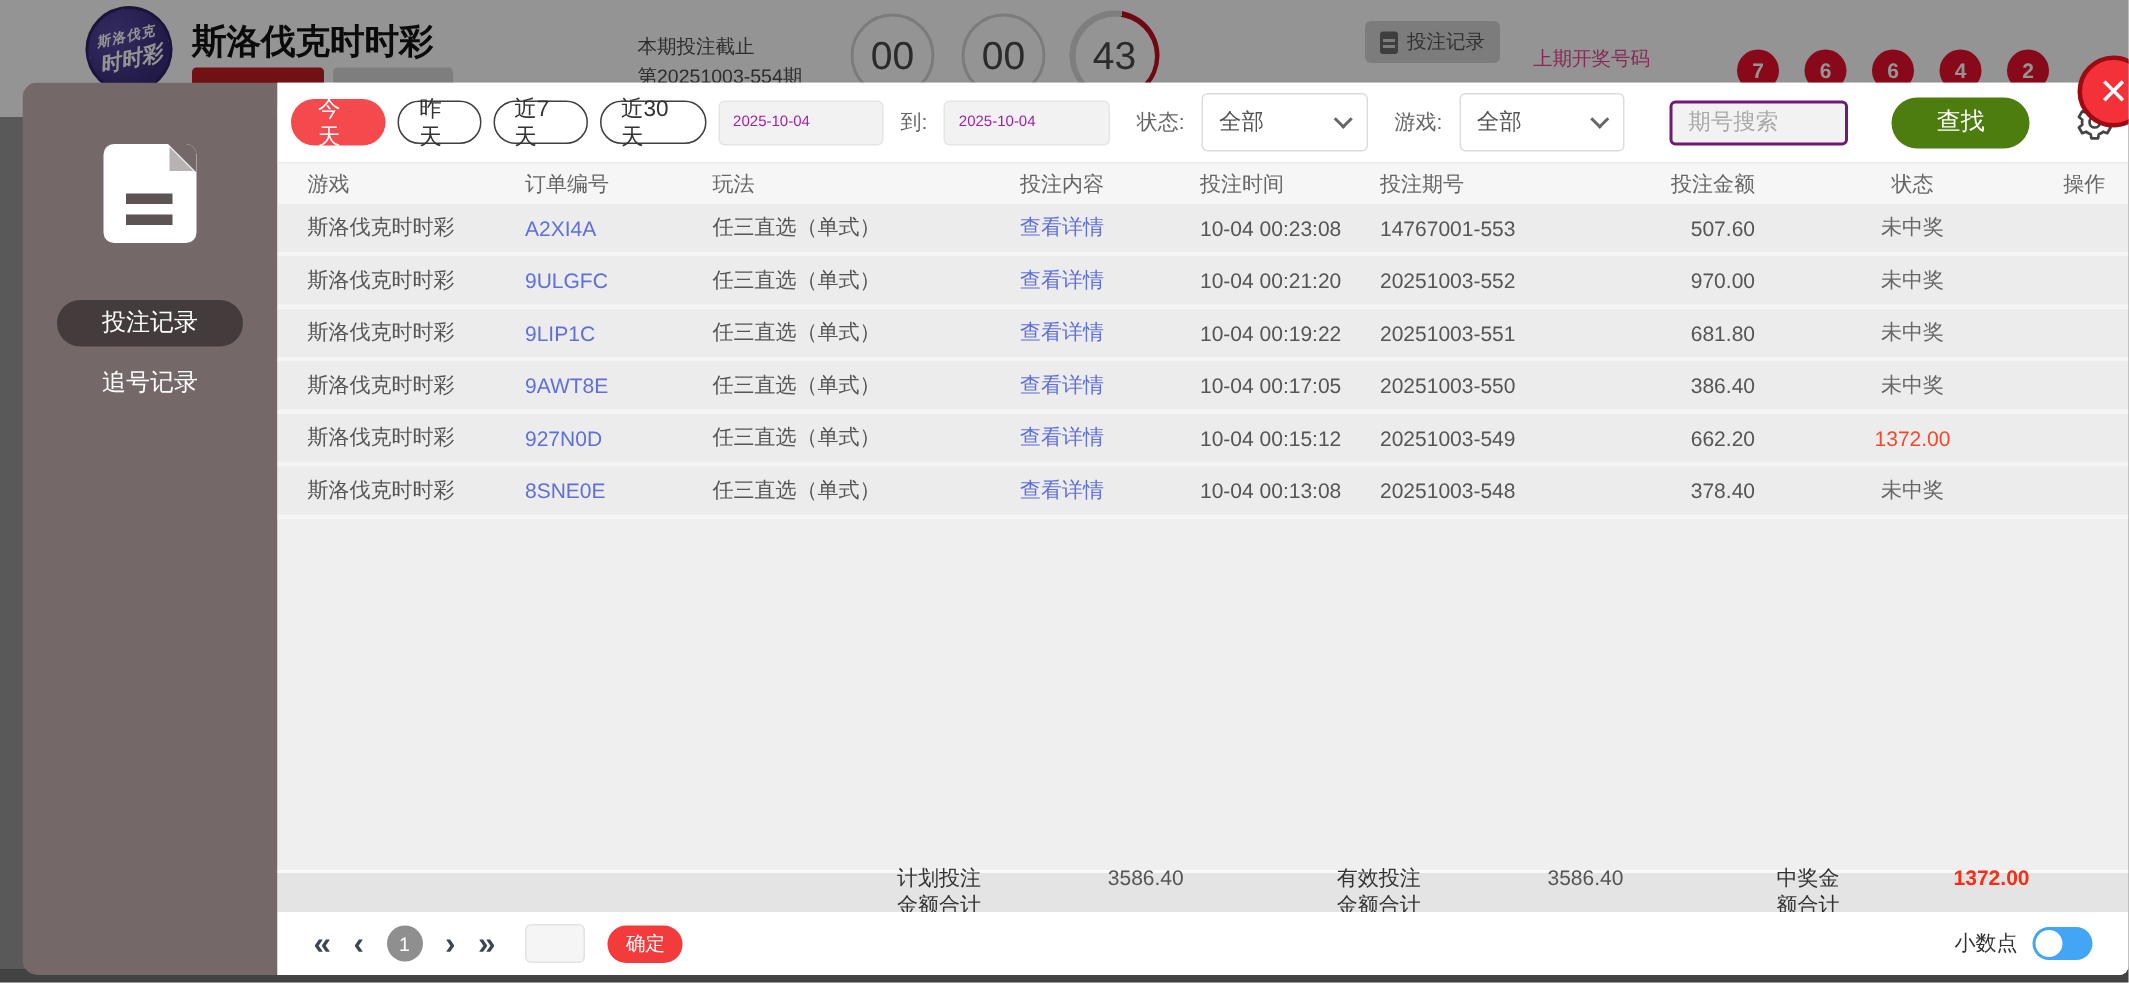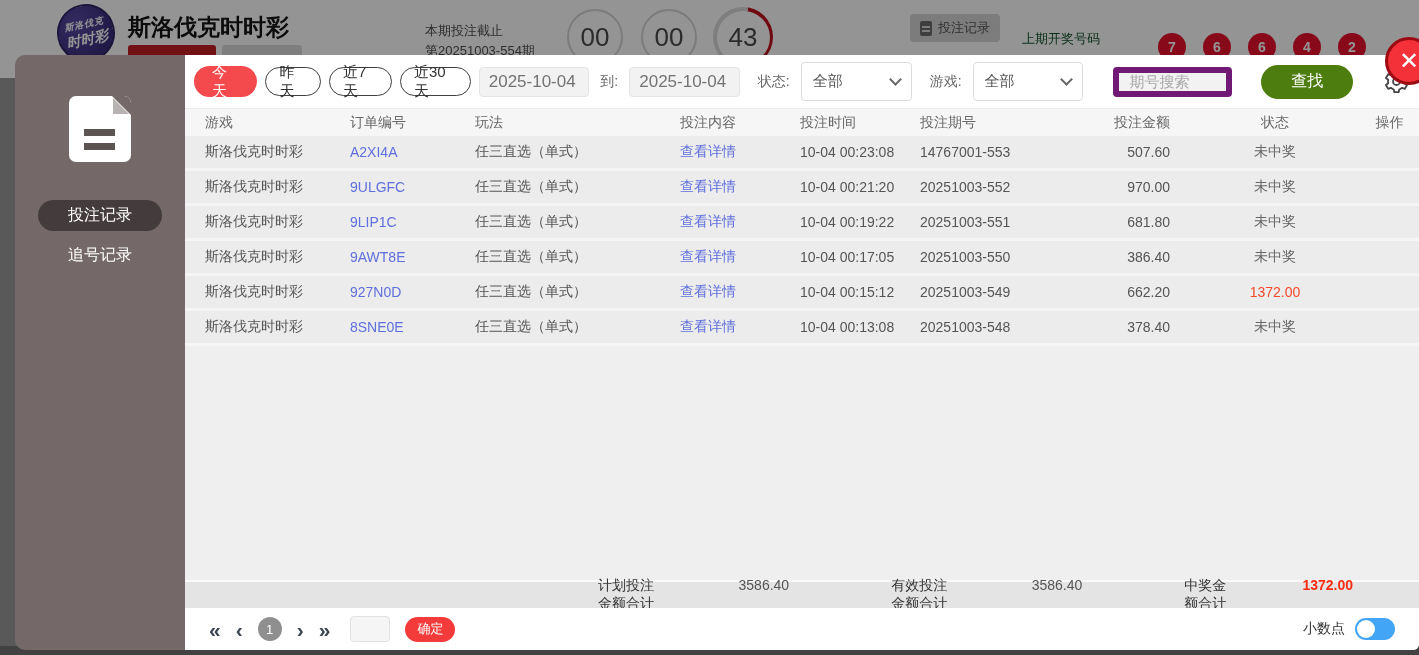--- a/index.html
+++ b/index.html
@@ -26,21 +26,21 @@
   .cd-sec-wrap { position:absolute; top:7px; width:60px; height:60px; border-radius:50%;
                  background:conic-gradient(from 10deg, #c20f1e 0deg 150deg, #d9d9d9 150deg 360deg);
                  display:flex; align-items:center; justify-content:center; }
   .cd-sec-inner { width:53px; height:53px; border-radius:50%; background:#fff;
                   display:flex; align-items:center; justify-content:center; font-size:26px; color:#4a4a4a; }
   .bet-record-btn { position:absolute; left:910px; top:14px; height:28px; padding:0 10px; background:#d6d6d6;
                     border-radius:4px; display:flex; align-items:center; gap:6px; font-size:13px; color:#555; }
   .mini-doc { width:12px; height:15px; background:#6b6b6b; border-radius:2px; position:relative; }
   .mini-doc::after { content:""; position:absolute; left:2px; top:5px; width:8px; height:2px;
                      background:#d6d6d6; box-shadow:0 4px 0 #d6d6d6; }
-  .last-draw-label { position:absolute; left:1022px; top:30px; font-size:13px; color:#14532d; }
+  .last-draw-label { position:absolute; left:1022px; top:30px; font-size:13px; color:#ec4899; }
   .balls { position:absolute; left:1158px; top:33px; display:flex; gap:17px; }
   .ball { width:28px; height:28px; border-radius:50%; background:#e8112d; color:#fff;
           display:flex; align-items:center; justify-content:center; font-size:14px; font-weight:bold; }
   .bg-footer { position:absolute; left:0; bottom:0; width:100%; height:9px; background:#727272; }
 
   
   .overlay { position:absolute; inset:0; background:rgba(0,0,0,0.42); z-index:5; }
 
   
   .modal { position:absolute; left:15px; top:55px; width:1404px; height:595px; z-index:10;
@@ -60,27 +60,27 @@
   .side-item.plain { margin-top:14px; }
 
   .content { flex:1; background:#fff; display:flex; flex-direction:column; min-width:0; }
 
   
   .filter-bar { height:53px; flex:none; display:flex; align-items:center; padding:0 9px; gap:8px; background:#fff; }
   .pill { height:29px; padding:0 13px; border:1px solid #3f3f3f; border-radius:16px; background:#fff;
           display:flex; align-items:center; font-size:15px; color:#333; cursor:pointer; }
   .pill.active { height:31px; padding:0 18px; border:none; background:#f4494d; color:#fff; }
   .date-input { width:119px; height:30px; background:#f2f2f2; border:1px solid #e4e4e4; border-radius:4px;
-                display:flex; align-items:center; padding:0 9px; font-size:17px; color:#737373; }
+                display:flex; align-items:center; padding:0 9px; font-size:10px; color:#a21caf; }
   .flabel { font-size:14px; color:#666; margin:0 3px; white-space:nowrap; }
   .select { width:119px; height:39px; border:1px solid #dcdcdc; border-radius:4px; background:#fff;
             display:flex; align-items:center; justify-content:space-between; padding:0 11px; font-size:15px; color:#555; }
   .chev { width:9px; height:9px; border-right:2px solid #666; border-bottom:2px solid #666;
           transform:rotate(45deg); margin-top:-5px; }
-  .search-input { width:119px; height:30px; background:#f2f2f2; border:6px solid #701a75; border-radius:4px;
+  .search-input { width:119px; height:30px; background:#f2f2f2; border:2px solid #701a75; border-radius:4px;
                   padding:0 10px; font-size:15px; color:#b91c1c; margin-left:22px; outline:none;
                   font-family:"Liberation Sans",sans-serif; }
   .search-input::placeholder { color:#a9a9a9; }
   .find-btn { margin-left:21px; width:100px; height:34px; border-radius:17px; background:#4d7c0f; color:#fff;
               font-size:16px; border:none; display:flex; align-items:center; justify-content:center; cursor:pointer; }
   .gear { margin-left:22px; display:flex; align-items:center; cursor:pointer; }
 
   
   .tgrid { display:grid; grid-template-columns:165px 125px 205px 120px 120px 150px 120px 170px 1fr; align-items:center; }
   .table-header { height:28px; background:#f6f6f6; border-top:1px solid #ececec; color:#666; font-size:14px; flex:none; }

